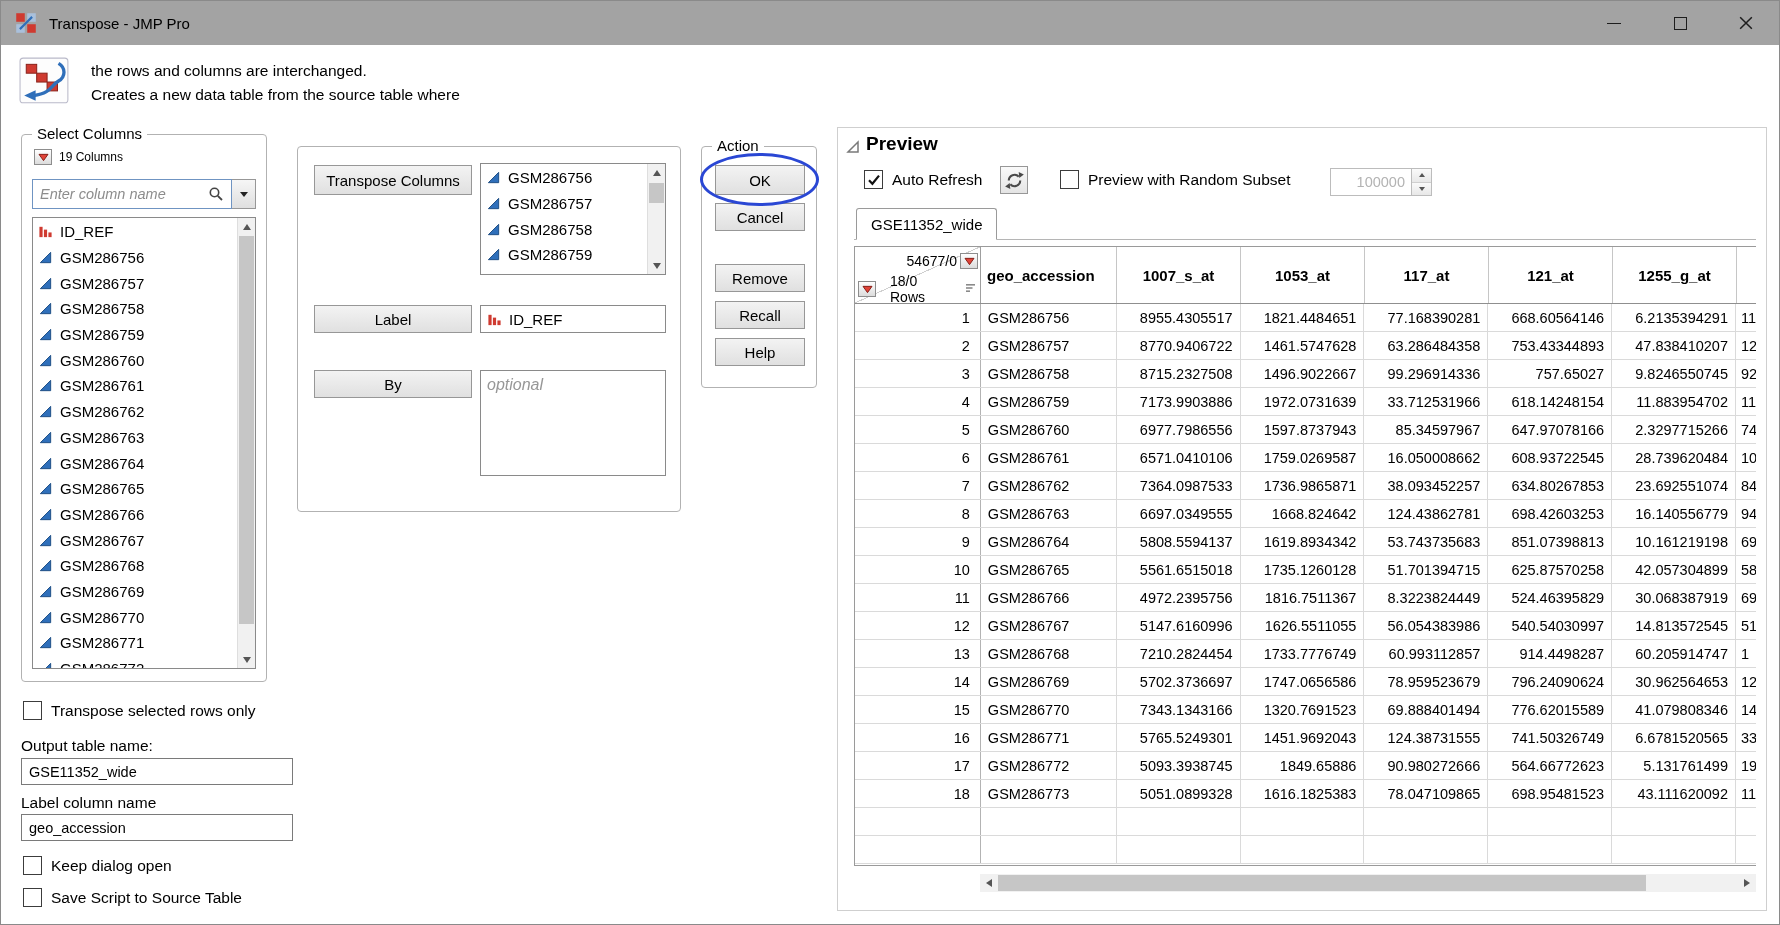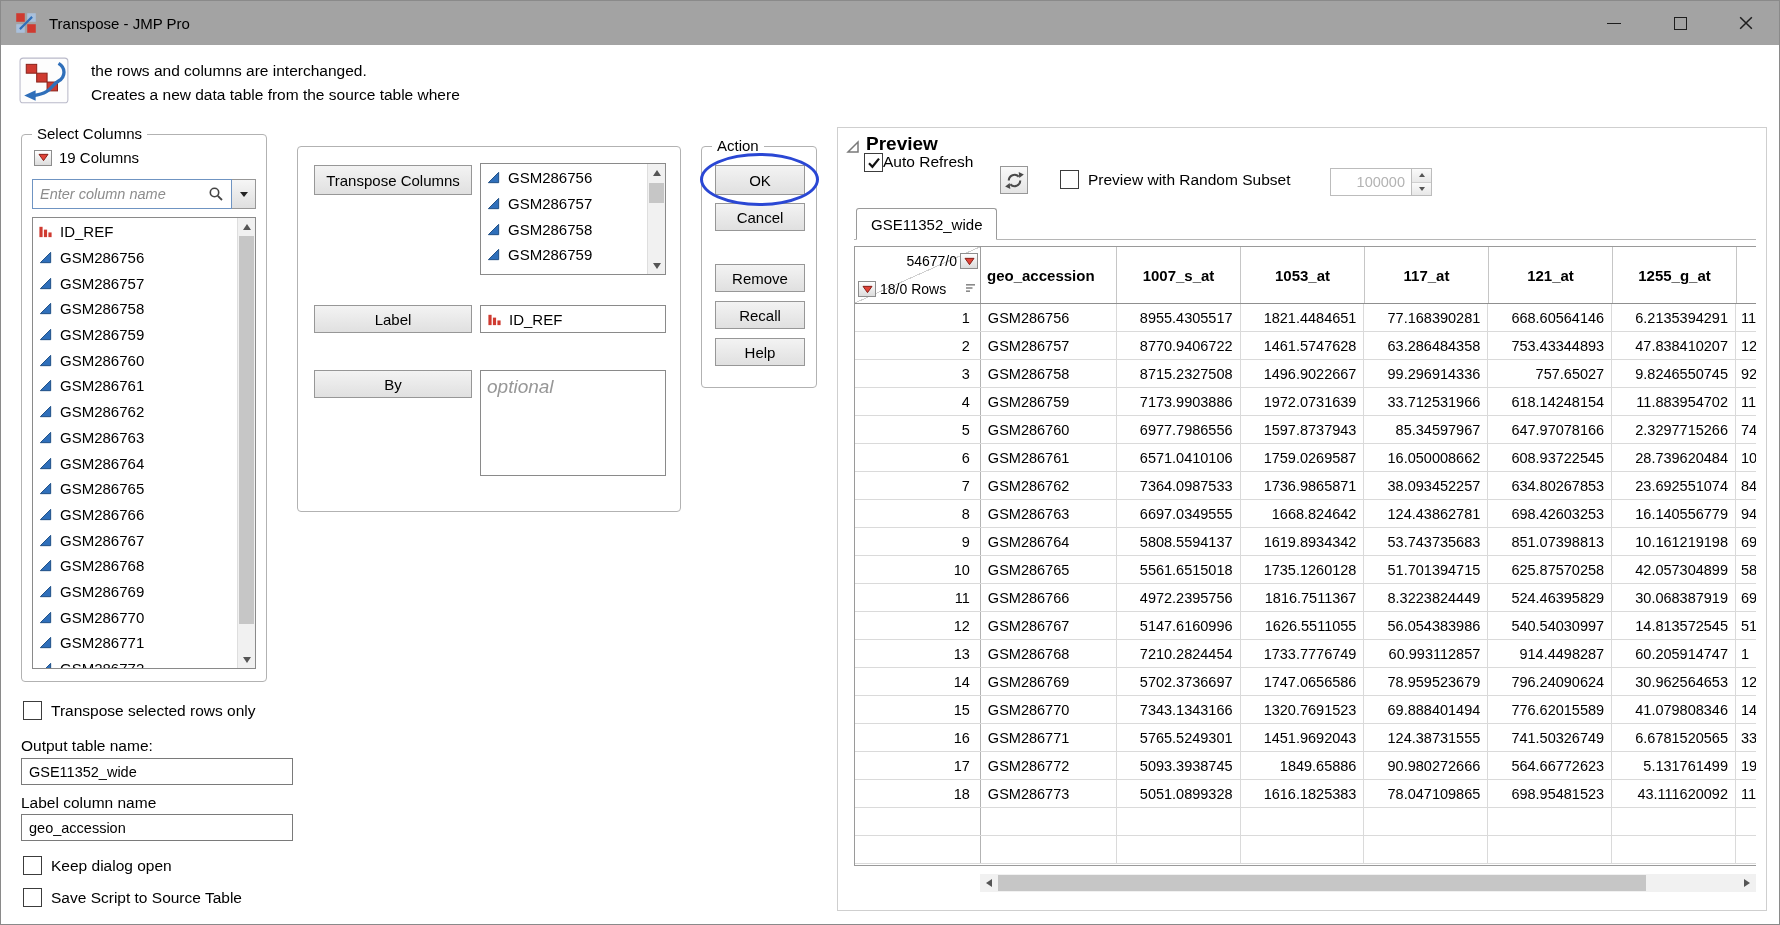--- a/index.html
+++ b/index.html
@@ -67,21 +67,21 @@
   .filter-wrap{position:absolute;left:10px;top:44px;width:224px;height:30px}
   .filter-input{position:absolute;left:0;top:0;width:200px;height:30px;border-color:#6f94c2;padding-right:26px}
   .search-icon{position:absolute;left:176px;top:7px;width:16px;height:16px}
   .filter-btn{position:absolute;left:200px;top:0;width:24px;height:30px;background:linear-gradient(#f6f6f6,#dfdfdf);
               border:1px solid #979797;border-left:none;display:flex;align-items:center;justify-content:center;cursor:pointer}
 
   
   .drop-field{position:absolute;border:1px solid #8a8a8a;background:#fff;display:flex;align-items:center;gap:7px;
               padding-left:6px;font-size:15px}
   .by-field{align-items:flex-start;padding-top:5px}
-  .placeholder-text{color:#979797;font-style:italic;font-size:19px}
+  .placeholder-text{color:#979797;font-style:italic;font-size:16px}
 
   
   .ok-ellipse{position:absolute;left:-2px;top:6px;width:119px;height:53px;border:3px solid #2a47d4;border-radius:50%;
               pointer-events:none;z-index:6}
 
   
   .preview-panel{position:absolute;left:836px;top:126px;width:930px;height:784px;border:1px solid #cfcfcf;background:#fff}
   .preview-title{position:absolute;left:28px;top:5px;font-size:19px;font-weight:bold}
   .disclosure{position:absolute;left:8px;top:12px;width:14px;height:14px;cursor:pointer}
   .refresh-btn{position:absolute;left:162px;top:38px;width:28px;height:28px;border:1px solid #979797;
@@ -98,21 +98,21 @@
   .tabstrip{position:absolute;left:16px;top:80px;width:902px;height:32px;border-bottom:1px solid #b5b5b5}
   .tab{position:absolute;left:2px;bottom:-1px;height:32px;padding:0 14px;border:1px solid #9a9a9a;border-bottom:1px solid #fff;
        border-radius:3px 3px 0 0;background:#fff;font-size:15px;display:flex;align-items:center;cursor:pointer}
 
   .tablewrap{position:absolute;left:16px;top:118px;width:902px;height:620px;border:1px solid #9a9a9a;border-right:none;
              background:#fff;overflow:hidden}
   .thead{display:flex;height:57px;border-bottom:1px solid #8f8f8f}
   .corner{width:126px;flex:0 0 126px;height:100%;border-right:1px solid #9f9f9f;position:relative;
           background:linear-gradient(to bottom right,transparent 49.4%,#cfcfcf 49.4%,#cfcfcf 50.4%,transparent 50.4%)}
   .corner-top{height:28px;display:flex;align-items:center;justify-content:flex-end;gap:3px;padding-right:2px;font-size:14px}
-  .corner-bot{height:28px;display:flex;align-items:center;gap:4px;padding-left:3px;font-size:14px}
+  .corner-bot{height:28px;display:flex;align-items:center;gap:14px;padding-left:3px;font-size:14px}
   .mini-rows-icon{margin-left:auto;margin-right:3px}
   .hcell{height:100%;border-right:1px solid #c6c6c6;display:flex;align-items:center;justify-content:center;
          font-weight:bold;font-size:15px;padding:0 6px;white-space:nowrap;overflow:hidden}
   .hcell.hleft{justify-content:flex-start}
   .hcell:last-child{border-right:none}
   .trow{display:flex;height:28px;border-bottom:1px solid #dadada}
   .cell{height:100%;border-right:1px solid #dadada;font-size:14.5px;display:flex;align-items:center;
         overflow:hidden;white-space:nowrap}
   .cell:last-child{border-right:none}
   .cell.rownum{justify-content:flex-end;padding-right:10px;border-right:1px solid #b3b3b3}
@@ -173,21 +173,21 @@
   </div>
 
   <div class="groupbox gb-select">
     <span class="gb-legend">Select Columns</span>
     <div class="abs" style="left:12px;top:14px;display:flex;align-items:center;gap:7px">
       <span class="rt-box">
           <svg viewBox="0 0 12 10">
             <polygon points="1,1.5 11,1.5 6,8.5" fill="#e04338" stroke="#7d160e" stroke-width="1"></polygon>
           </svg>
         </span>
-      <span class="cb-label" style="font-size:15px">19 Columns</span>
+      <span class="cb-label" style="font-size:12px">19 Columns</span>
     </div>
     <div class="filter-wrap">
       <input class="textfield filter-input" placeholder="Enter column name" style="">
       <span class="search-icon">
         <svg viewBox="0 0 16 16" width="16" height="16">
             <circle cx="6.5" cy="6.5" r="4.2" fill="none" stroke="#444" stroke-width="1.6"></circle>
             <line x1="9.8" y1="9.8" x2="14" y2="14" stroke="#444" stroke-width="1.8"></line>
           </svg>
       </span>
       <span class="filter-btn">
@@ -403,21 +403,21 @@
   </div>
 
   <div class="preview-panel">
     <span class="disclosure">
       <svg viewBox="0 0 14 14" width="14" height="14">
           <polygon points="12,2 12,12 2,12" fill="none" stroke="#7a7a7a" stroke-width="1.5"></polygon>
         </svg>
     </span>
     <span class="preview-title">Preview</span>
 
-    <div class="abs" style="left:26px;top:25px;display:flex;align-items:flex-start;">
+    <div class="abs" style="left:26px;top:42px;display:flex;align-items:center;gap:9px">
       <span class="checkbox checked">
           <svg viewBox="0 0 14 14">
             <path d="M2 7.2 L5.4 10.8 L12 2.6" stroke="#111" stroke-width="2.2" fill="none"></path>
           </svg>
         </span>
       <span class="cb-label">Auto Refresh</span>
     </div>
     <div class="refresh-btn">
       <svg viewBox="0 0 22 22">
         <path d="M5 11a6 6 0 0 1 10.4-4" fill="none" stroke="#4a4a4a" stroke-width="2.2"></path>

